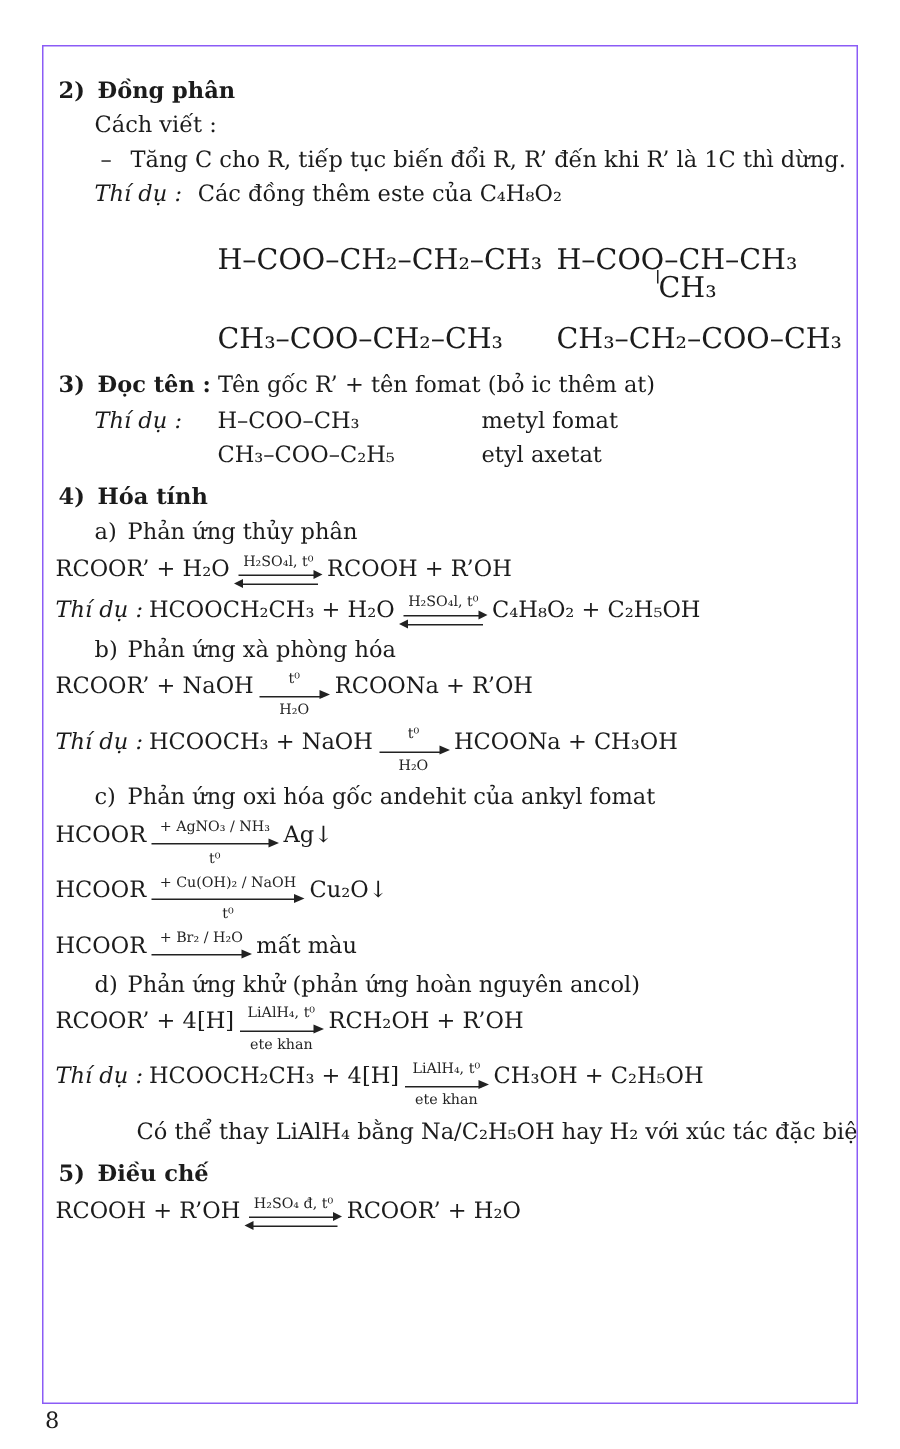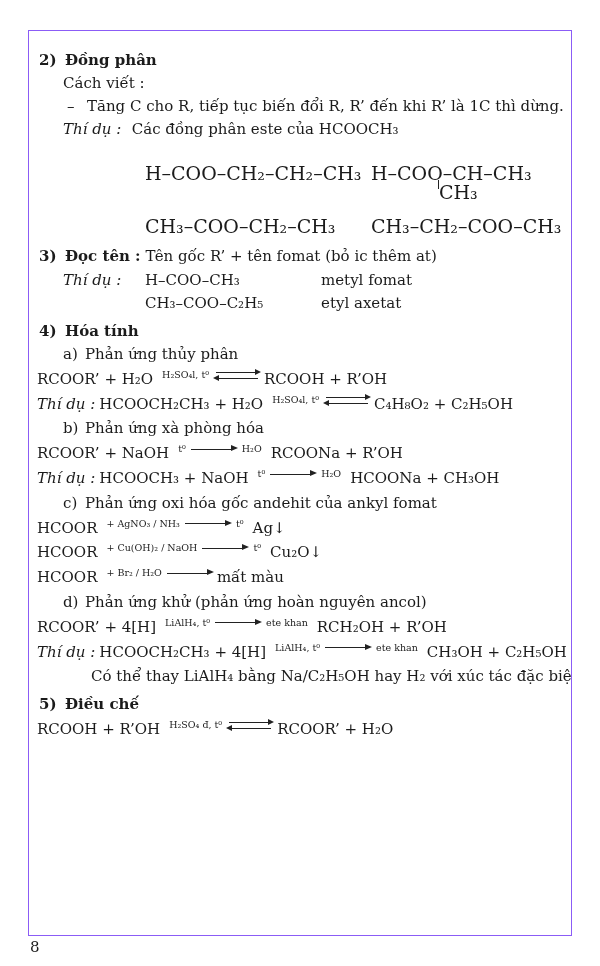--- a/index.html
+++ b/index.html
@@ -82,21 +82,21 @@
     align-items: flex-start;
     gap: 4px;
     font-size: 15px;
     line-height: 1.32;
     margin: 5px 0;
     white-space: nowrap;
   }
   .chem { white-space: nowrap; }
   .rxn {
     display: inline-flex;
-    flex-direction: row;
+    flex-direction: column;
     align-items: center;
   }
   .cond {
     font-size: 9.5px;
     line-height: 1.15;
     padding: 0 5px;
     white-space: nowrap;
     color: #222;
   }
   .arr {
@@ -150,21 +150,21 @@
 
     <div class="t-line">
       <span class="num">2)</span><span class="bold">Đồng phân</span>
     </div>
     <div class="t-line ml1">Cách viết :</div>
     <div class="t-line ml2">
       <span class="dash">–</span><span>Tăng C cho R, tiếp tục biến đổi R, R’ đến khi R’ là 1C thì dừng.</span>
     </div>
     <div class="t-line ml1">
       <span class="thidu-label">Thí dụ :</span>
-      <span>Các đồng phân este của HCOOCH₃</span>
+      <span>Các đồng thêm este của C₄H₈O₂</span>
     </div>
     <div class="formula-row branch-space">
       <span class="col1">H–COO–CH₂–CH₂–CH₃</span>
       <span class="iso-branched">
         <span>H–COO–CH–CH₃</span>
         <span class="branch">
           <span class="vbar"></span>
           <span>CH₃</span>
         </span>
       </span>

